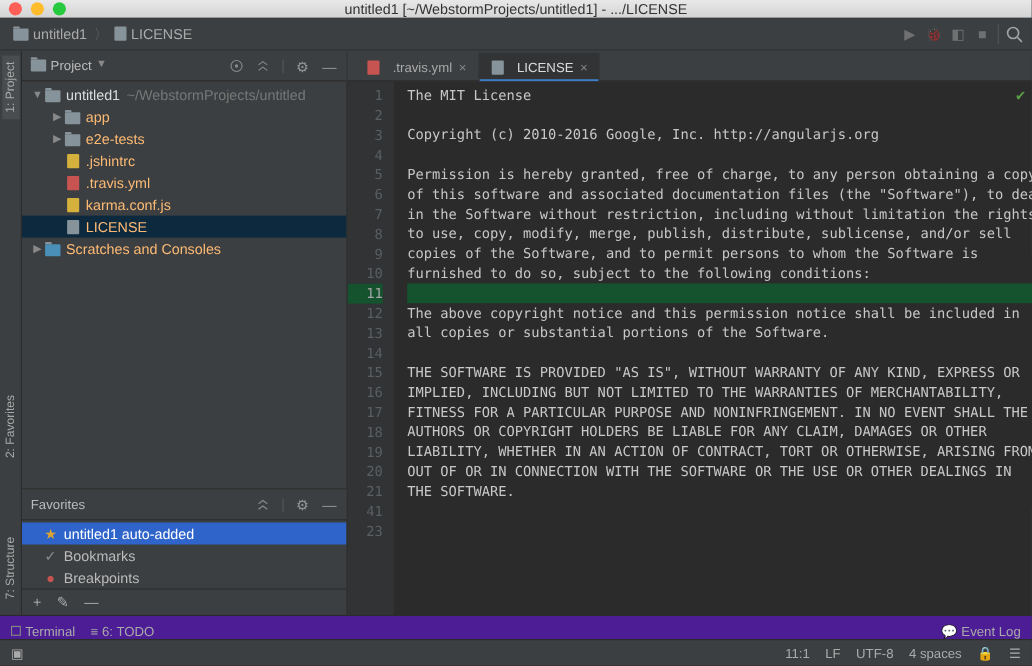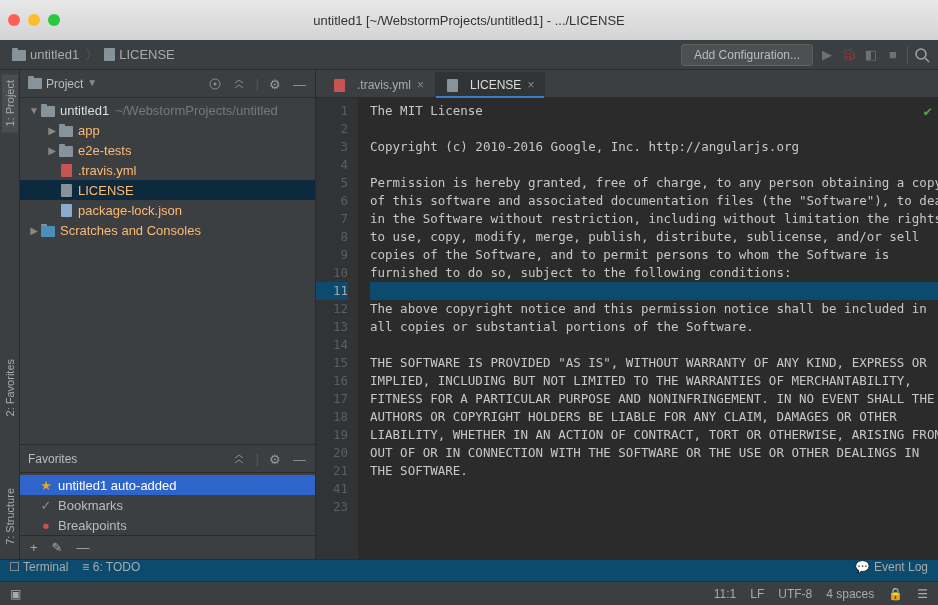--- a/index.html
+++ b/index.html
@@ -1,17 +1,17 @@
 <!DOCTYPE html>
 <html><head>
 <meta charset="utf-8">
 <style>
 *{box-sizing:border-box;margin:0;padding:0}
 body{font-family:-apple-system,"Segoe UI","Helvetica Neue",Arial,sans-serif;font-size:13px;background:#3c3f41;color:#bbb;width:938px;height:605px;overflow:hidden;position:relative;display:flex;flex-direction:column}
-.titlebar{height:40px;background:linear-gradient(#e8e8e8,#d4d4d4);display:flex;align-items:center;padding:0 8px;position:relative;color:#333;font-size:13px}
+.titlebar{height:16px;background:linear-gradient(#e8e8e8,#d4d4d4);display:flex;align-items:center;padding:0 8px;position:relative;color:#333;font-size:13px}
 .traffic-lights{display:flex;gap:8px}
 .tl{width:12px;height:12px;border-radius:50%}
 .tl.r{background:#ff5f56}
 .tl.y{background:#ffbd2e}
 .tl.g{background:#27c93f}
 .title-text{position:absolute;left:0;right:0;text-align:center;pointer-events:none}
 .navbar{height:30px;background:#3c3f41;border-bottom:1px solid #2b2b2b;display:flex;align-items:center;padding:0 8px;justify-content:space-between}
 .breadcrumbs{display:flex;align-items:center;gap:2px;color:#aaa}
 .bc-item{display:flex;align-items:center;gap:4px;padding:2px 4px}
 .bc-sep{color:#666}
@@ -42,25 +42,25 @@
 .editor-area{flex:1;display:flex;flex-direction:column;min-width:0}
 .editor-tabs{height:28px;background:#3c3f41;border-bottom:1px solid #2b2b2b;display:flex;align-items:flex-end;padding-left:6px}
 .etab{display:flex;align-items:center;gap:6px;padding:5px 10px 5px 8px;border:1px solid transparent;border-bottom:none;color:#aaa;font-size:12px;position:relative}
 .etab.active{background:#313335;color:#ddd}
 .etab.active:after{content:"";position:absolute;left:0;right:0;bottom:-1px;height:2px;background:#3d7dc6}
 .etab-close{color:#888;font-size:12px}
 .editor-body{flex:1;display:flex;background:#2b2b2b;font-family:Menlo,Consolas,monospace;font-size:12.5px;line-height:18px;position:relative;overflow:hidden}
 .gutter{width:42px;text-align:right;color:#5a5f63;padding:4px 10px 4px 0;user-select:none;background:#313335}
 .code{flex:1;padding:4px 0 4px 12px;color:#c7c7c7;white-space:pre;overflow:auto}
 .cur-line-g{color:#a6a6a6}
-.cur-line-g,.cur-line-c{background:#0c4a6e}
+.cur-line-g,.cur-line-c{background:#14532d}
 .check{position:absolute;top:4px;right:6px;color:#5c9e47;font-size:14px}
 .statusbar{height:24px;background:#3c3f41;border-top:1px solid #2b2b2b;display:flex;align-items:center;justify-content:space-between;padding:0 10px;font-size:12px;color:#aaa}
 .status-left,.status-right,.bottom-left{display:flex;align-items:center;gap:14px}
-.bottom-bar{height:22px;background:#0c4a6e;border-top:1px solid #2b2b2b;display:flex;align-items:flex-start;justify-content:space-between;padding:0 10px;font-size:12px;color:#aaa}
+.bottom-bar{height:22px;background:#4c1d95;border-top:1px solid #2b2b2b;display:flex;align-items:flex-end;justify-content:space-between;padding:0 10px;font-size:12px;color:#aaa}
 .folder-ico{width:14px;height:11px;background:#87939a;border-radius:1px;position:relative;top:1px}
 .folder-ico:before{content:"";position:absolute;width:6px;height:2px;top:-2px;left:0;background:#87939a;border-radius:1px 1px 0 0}
 .file-ico{width:11px;height:13px;background:#87939a;border-radius:1px;position:relative}
 .file-ico.js{background:#d4b03c}
 .file-ico.json{background:#8aadce}
 .file-ico.md{background:#5896c4}
 .file-ico.yml{background:#c75450}
 .sq{width:9px;height:9px;display:inline-block}
 .underlined{text-decoration-color:#6897bb}
 </style>
@@ -82,21 +82,20 @@
         <span class="folder-ico"></span>
         <span>untitled1</span>
       </span>
     <span class="bc-sep">〉</span>
     <span class="bc-item">
         <span class="file-ico"></span>
         <span>LICENSE</span>
       </span>
   </div>
   <div class="nav-right">
-    <button class="config-btn">Add Configuration...</button>
     <span class="nav-icon">▶</span>
     <span class="nav-icon">🐞</span>
     <span class="nav-icon">◧</span>
     <span class="nav-icon">■</span>
     <span style="width:1px;height:18px;background:#555"></span>
     <span class="nav-icon" style="opacity:.8">
       <svg width="16" height="16" viewBox="0 0 16 16">
           <circle cx="7" cy="7" r="5" fill="none" stroke="#bbb" stroke-width="1.5"></circle>
           <line x1="11" y1="11" x2="15" y2="15" stroke="#bbb" stroke-width="1.5"></line>
         </svg>
@@ -155,39 +154,47 @@
           <span class="tree-arrow">▶</span>
           <span class="tree-icon">
             <span class="folder-ico"></span>
           </span>
           <span class="tree-label">e2e-tests</span>
         </div>
         <div class="tree-row">
           <span class="indent" style="width: 22px;"></span>
           <span class="tree-arrow"></span>
           <span class="tree-icon">
+            <span class="file-ico js"></span>
+          </span>
+          <span class="tree-label">.jshintrc</span>
+        </div>
+        <div class="tree-row">
+          <span class="indent" style="width: 22px;"></span>
+          <span class="tree-arrow"></span>
+          <span class="tree-icon">
             <span class="file-ico yml"></span>
           </span>
           <span class="tree-label">.travis.yml</span>
         </div>
+        <div class="tree-row">
+          <span class="indent" style="width: 22px;"></span>
+          <span class="tree-arrow"></span>
+          <span class="tree-icon">
+            <span class="file-ico js"></span>
+          </span>
+          <span class="tree-label">karma.conf.js</span>
+        </div>
         <div class="tree-row selected">
           <span class="indent" style="width: 22px;"></span>
           <span class="tree-arrow"></span>
           <span class="tree-icon">
             <span class="file-ico "></span>
           </span>
           <span class="tree-label">LICENSE</span>
-        </div>
-        <div class="tree-row">
-          <span class="indent" style="width: 22px;"></span>
-          <span class="tree-arrow"></span>
-          <span class="tree-icon">
-            <span class="file-ico json"></span>
-          </span>
-          <span class="tree-label">package-lock.json</span>
         </div>
         <div class="tree-row">
           <span class="indent" style="width: 4px;"></span>
           <span class="tree-arrow">▶</span>
           <span class="tree-icon">
             <span class="folder-ico" style="background: rgb(74, 143, 184);"></span>
           </span>
           <span class="tree-label">Scratches and Consoles</span>
         </div>
       </div>

